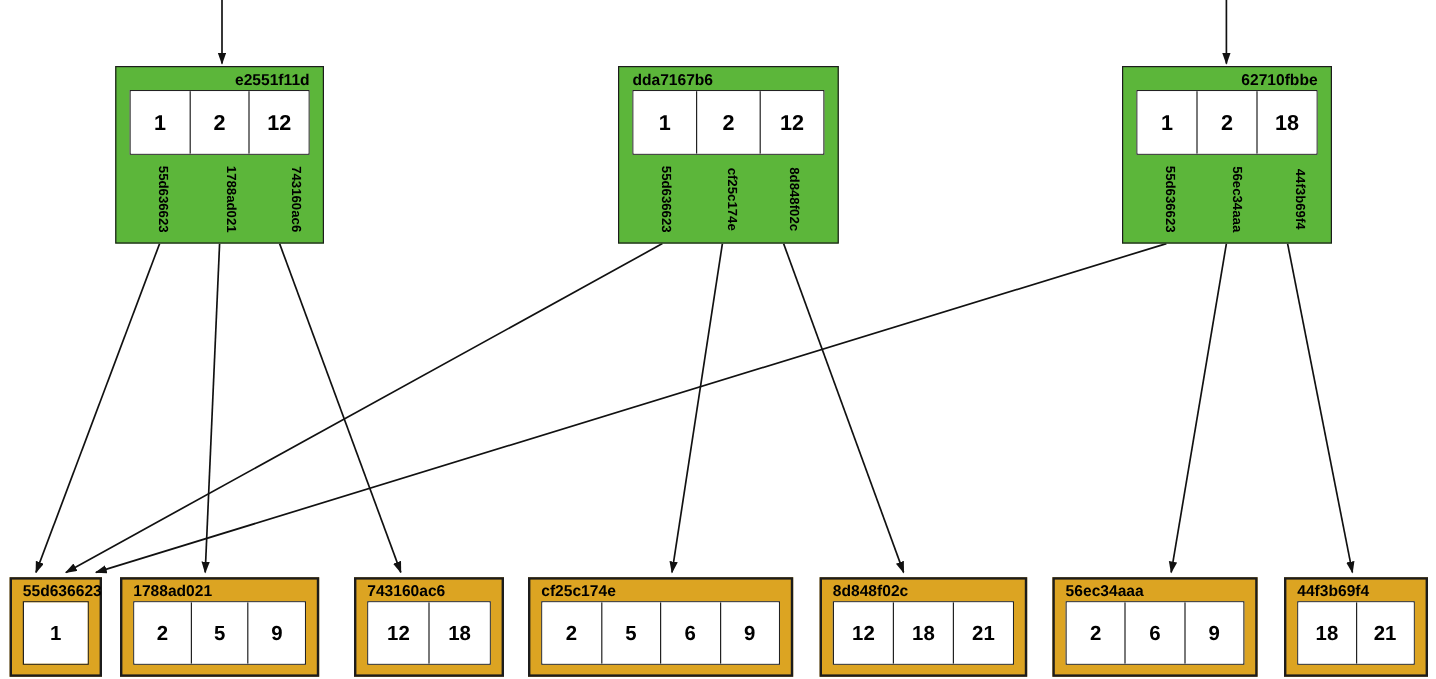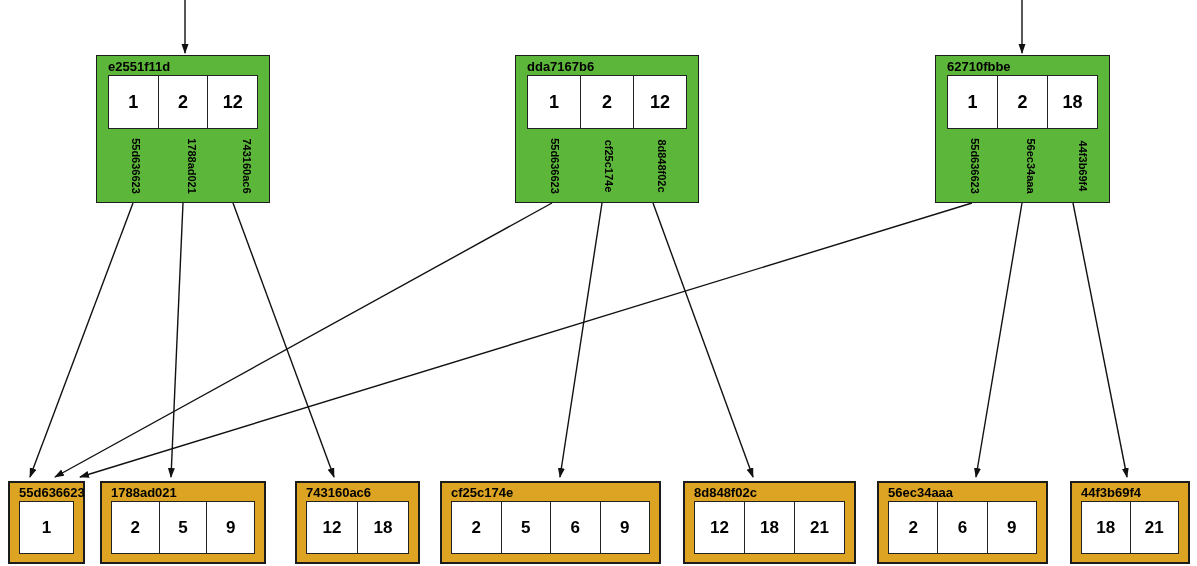--- a/index.html
+++ b/index.html
@@ -67,21 +67,21 @@
 
     <line x1="552" y1="203" x2="55" y2="477" marker-end="url(#ah)"></line>
     <line x1="602" y1="203" x2="560" y2="477" marker-end="url(#ah)"></line>
     <line x1="653" y1="203" x2="753" y2="477" marker-end="url(#ah)"></line>
 
     <line x1="972" y1="203" x2="80" y2="477" marker-end="url(#ah)"></line>
     <line x1="1022" y1="203" x2="976" y2="477" marker-end="url(#ah)"></line>
     <line x1="1073" y1="203" x2="1127" y2="477" marker-end="url(#ah)"></line>
   </svg>
 
-  <div class="inode" style="left:96px;width:174px;">
+  <div class="inode" style="left:96px;width:174px;text-align:right;">
     <div class="ititle">e2551f11d</div>
     <div class="cells">
       <div class="cell">1</div>
       <div class="cell">2</div>
       <div class="cell">12</div>
     </div>
     <div class="ptrs">
       <div class="ptr">
           <span>55d636623</span>
         </div>
@@ -107,21 +107,21 @@
         </div>
       <div class="ptr">
           <span>cf25c174e</span>
         </div>
       <div class="ptr">
           <span>8d848f02c</span>
         </div>
     </div>
   </div>
 
-  <div class="inode" style="left:935px;width:175px;">
+  <div class="inode" style="left:935px;width:175px;text-align:right;">
     <div class="ititle">62710fbbe</div>
     <div class="cells">
       <div class="cell">1</div>
       <div class="cell">2</div>
       <div class="cell">18</div>
     </div>
     <div class="ptrs">
       <div class="ptr">
           <span>55d636623</span>
         </div>

